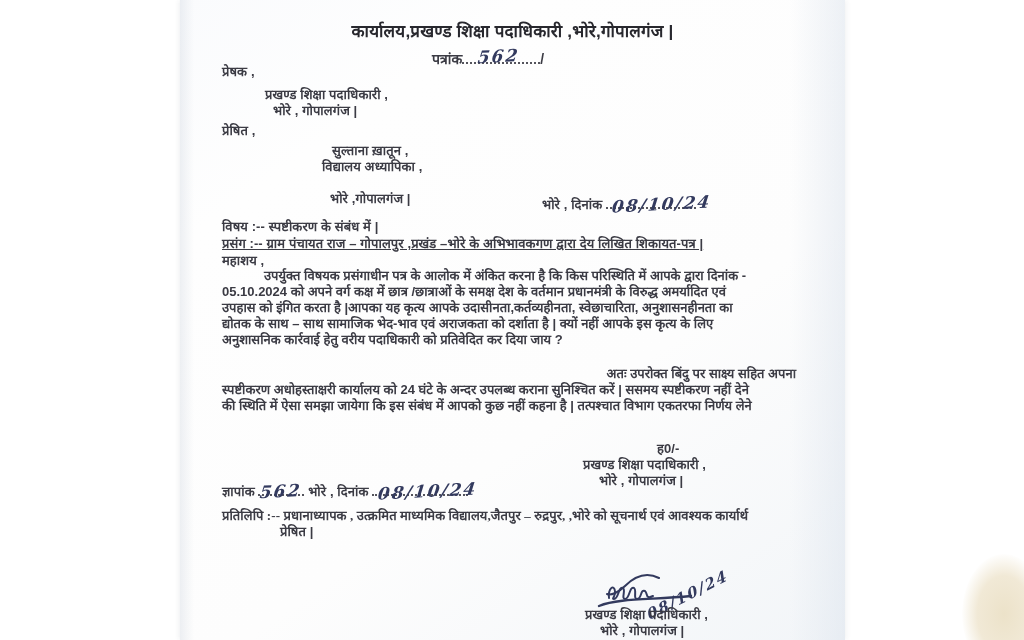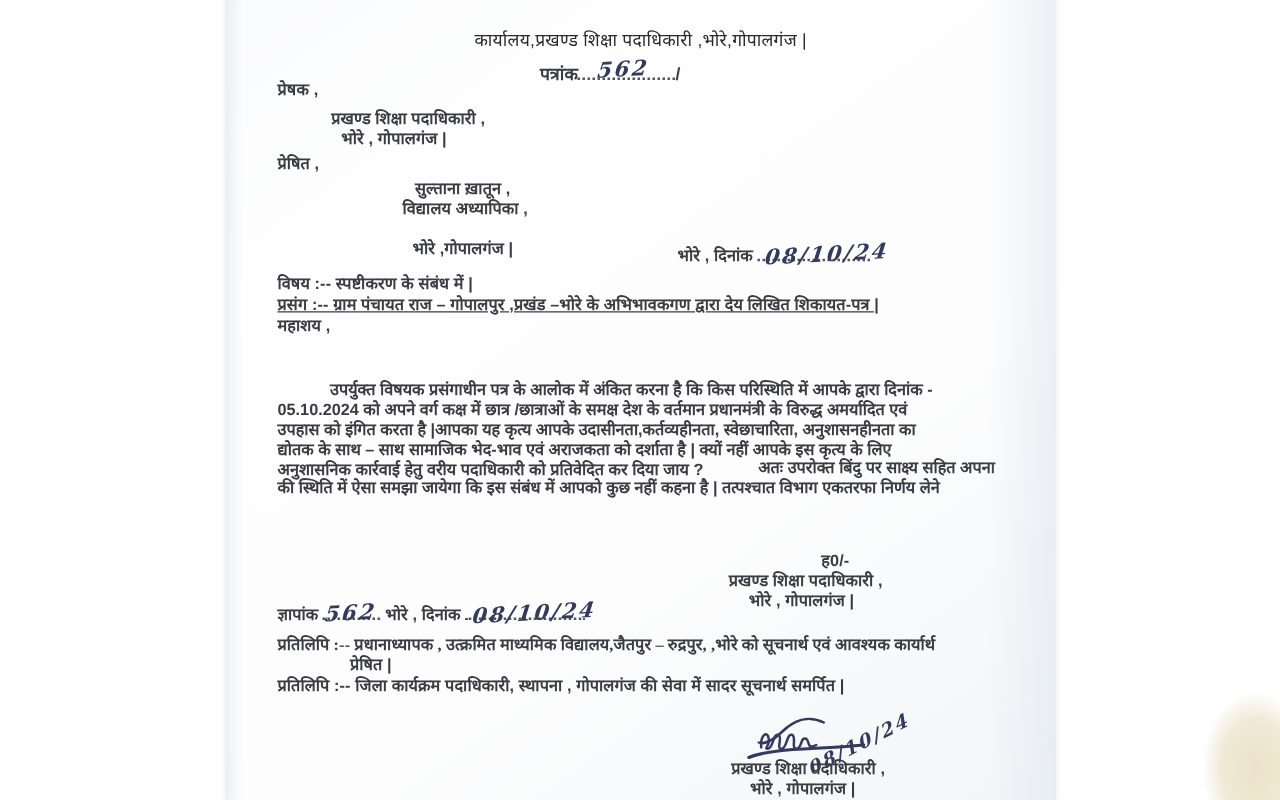--- a/index.html
+++ b/index.html
@@ -15,32 +15,32 @@
   .paper::before { content:""; position:absolute; left:0; top:0; width:14px; height:100%;
     background:linear-gradient(to right, rgba(205,212,222,0.35), rgba(205,212,222,0)); }
   .paper::after { content:""; position:absolute; right:0; top:0; width:55px; height:100%;
     background:linear-gradient(to left, rgba(222,229,238,0.55), rgba(222,229,238,0)); pointer-events:none; }
 
   .blob { position:absolute; right:-22px; bottom:-34px; width:84px; height:120px; border-radius:50%;
     background:radial-gradient(ellipse at center,#ece2c9 0%,#f1e9d6 45%,rgba(243,236,218,0) 72%); }
 
   .t { position:absolute; white-space:nowrap; color:#3b3b44; font-size:13px; font-weight:600;
     line-height:16px; letter-spacing:0.1px; }
-  .title { width:100%; text-align:center; font-size:14px; font-weight:400; color:#28282e; letter-spacing:0.2px; }
+  .title { width:100%; text-align:center; font-size:17px; font-weight:700; color:#28282e; letter-spacing:0.2px; }
 
   .dots { display:inline-block; height:13px; border-bottom:2px dotted #54545c; vertical-align:baseline; }
   .hwslot { display:inline-block; position:relative; vertical-align:baseline; }
   .hw { font-family:"DejaVu Serif","Liberation Serif",serif; font-style:italic; font-weight:600;
     color:#333a5e; font-size:17px; letter-spacing:2px; display:inline-block;
     transform:rotate(-3deg) skewX(-10deg); }
   .hwslot .hw { position:absolute; left:6px; bottom:1px; }
 
   .para { position:absolute; width:574px; }
   .para .ln { white-space:nowrap; color:#3b3b44; font-size:13px; font-weight:600; line-height:16px; }
-  .para .ln.indent { text-indent:42px;margin-top:36px; }
+  .para .ln.indent { text-indent:42px; }
   .alignr { text-align:right; }
 
   .bsig { position:absolute; left:595px; top:568px; width:190px; height:58px; }
   .bsig svg { position:absolute; left:0; top:0; }
   .bsig .hw.date { position:absolute; left:48px; top:14px; font-size:15px; transform:rotate(-27deg) skewX(-8deg); }
 </style>
 </head>
 <body>
 
 <div class="stage">
@@ -76,37 +76,37 @@
       <div class="ln">उपहास को इंगित करता है |आपका यह कृत्य आपके उदासीनता,कर्तव्यहीनता, स्वेछाचारिता, अनुशासनहीनता का</div>
       <div class="ln">द्योतक के साथ – साथ सामाजिक भेद-भाव एवं अराजकता को दर्शाता है | क्यों नहीं आपके  इस कृत्य के लिए</div>
       <div class="ln">अनुशासनिक कार्रवाई हेतु वरीय पदाधिकारी को प्रतिवेदित कर दिया जाय ?</div>
     </div>
 
     <div class="para alignr" style="left:42px; top:366px;">
       <div class="ln">अतः उपरोक्त बिंदु पर साक्ष्य सहित अपना</div>
     </div>
 
     <div class="para" style="left:42px; top:382px;">
+      <div class="ln">स्पष्टीकरण अधोहस्ताक्षरी कार्यालय को 24 घंटे के अन्दर उपलब्ध कराना सुनिश्चित करें | ससमय स्पष्टीकरण नहीं देने</div>
       <div class="ln">की स्थिति में ऐसा समझा जायेगा कि इस संबंध में आपको कुछ नहीं कहना है | तत्पश्चात विभाग एकतरफा निर्णय लेने</div>
     </div>
 
     <div class="t" style="left:477px; top:441px;">ह0/-</div>
     <div class="t" style="left:403px; top:457px;">प्रखण्ड शिक्षा पदाधिकारी ,</div>
     <div class="t" style="left:419px; top:473px;">भोरे , गोपालगंज |</div>
 
     <div class="t" style="left:42px; top:483px;">
       <span>ज्ञापांक</span>
       <span class="hwslot"><span class="dots" style="width:46px;"></span><span class="hw" style="left:2px;">562</span></span>
       <span>भोरे , दिनांक</span>
       <span class="hwslot"><span class="dots" style="width:96px;"></span><span class="hw">08/10/24</span></span>
     </div>
 
     <div class="t" style="left:42px; top:508px;font-family:Liberation Serif, serif;">प्रतिलिपि :-- प्रधानाध्यापक , उत्क्रमित माध्यमिक विद्यालय,जैतपुर – रुद्रपुर, ,भोरे को सूचनार्थ  एवं आवश्यक कार्यार्थ</div>
     <div class="t" style="left:100px; top:524px;">प्रेषित |</div>
-    <div class="t" style="left:42px; top:541px;">प्रतिलिपि :-- जिला कार्यक्रम पदाधिकारी, स्थापना , गोपालगंज की सेवा में सादर सूचनार्थ समर्पित |</div>
 
     <div class="bsig" style="left:415px; top:572px;">
       <svg width="130" height="48" viewBox="0 0 130 48">
         <path d="M64 6 C52 0 40 4 30 14 C24 20 16 24 12 22" stroke="#333a5e" stroke-width="2" fill="none" stroke-linecap="round"></path>
         <path d="M14 26 C13 16 19 12 20 19 C21 25 16 27 19 27 C24 27 23 14 28 16 C31 18 26 27 30 27 C35 27 34 14 39 16 C42 18 38 27 42 27 C47 27 45 17 50 19 C53 21 50 28 58 24" stroke="#333a5e" stroke-width="2" fill="none" stroke-linecap="round"></path>
         <path d="M4 34 C24 26 56 28 96 24" stroke="#333a5e" stroke-width="2.4" fill="none" stroke-linecap="round"></path>
       </svg>
       <span class="hw date">08/10/24</span>
     </div>
     <div class="t" style="left:405px; top:607px;">प्रखण्ड शिक्षा पदाधिकारी ,</div>

